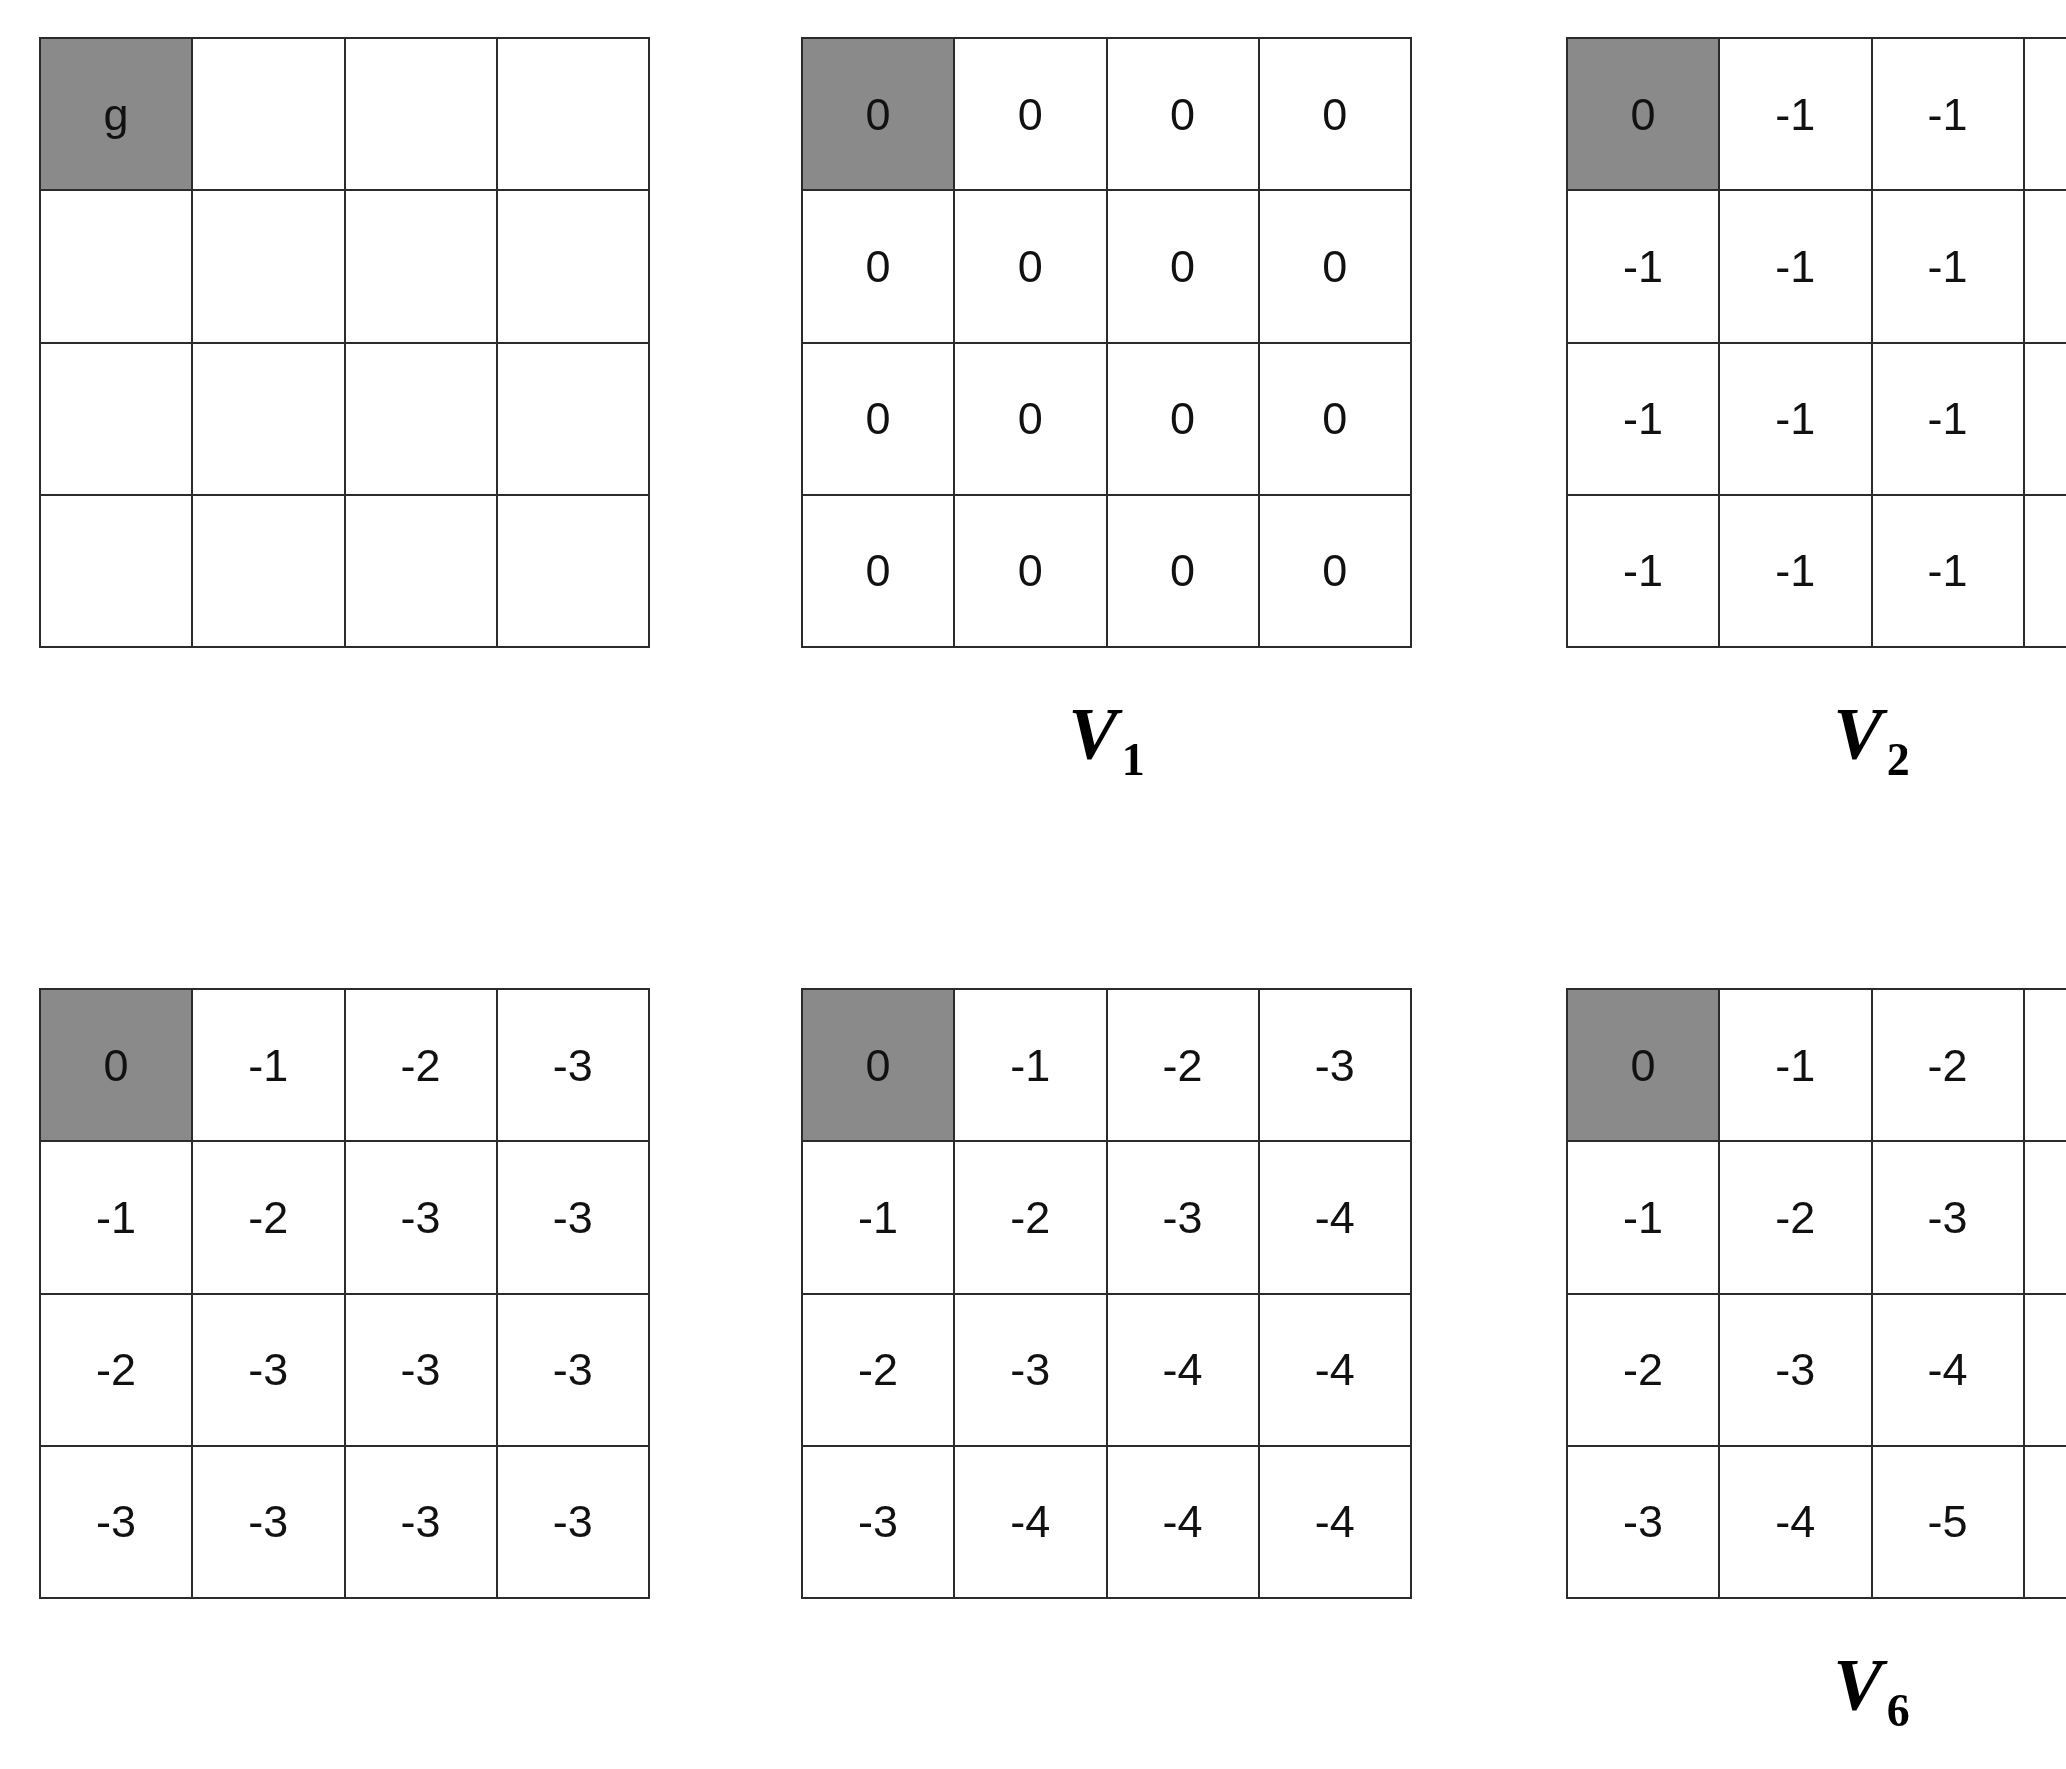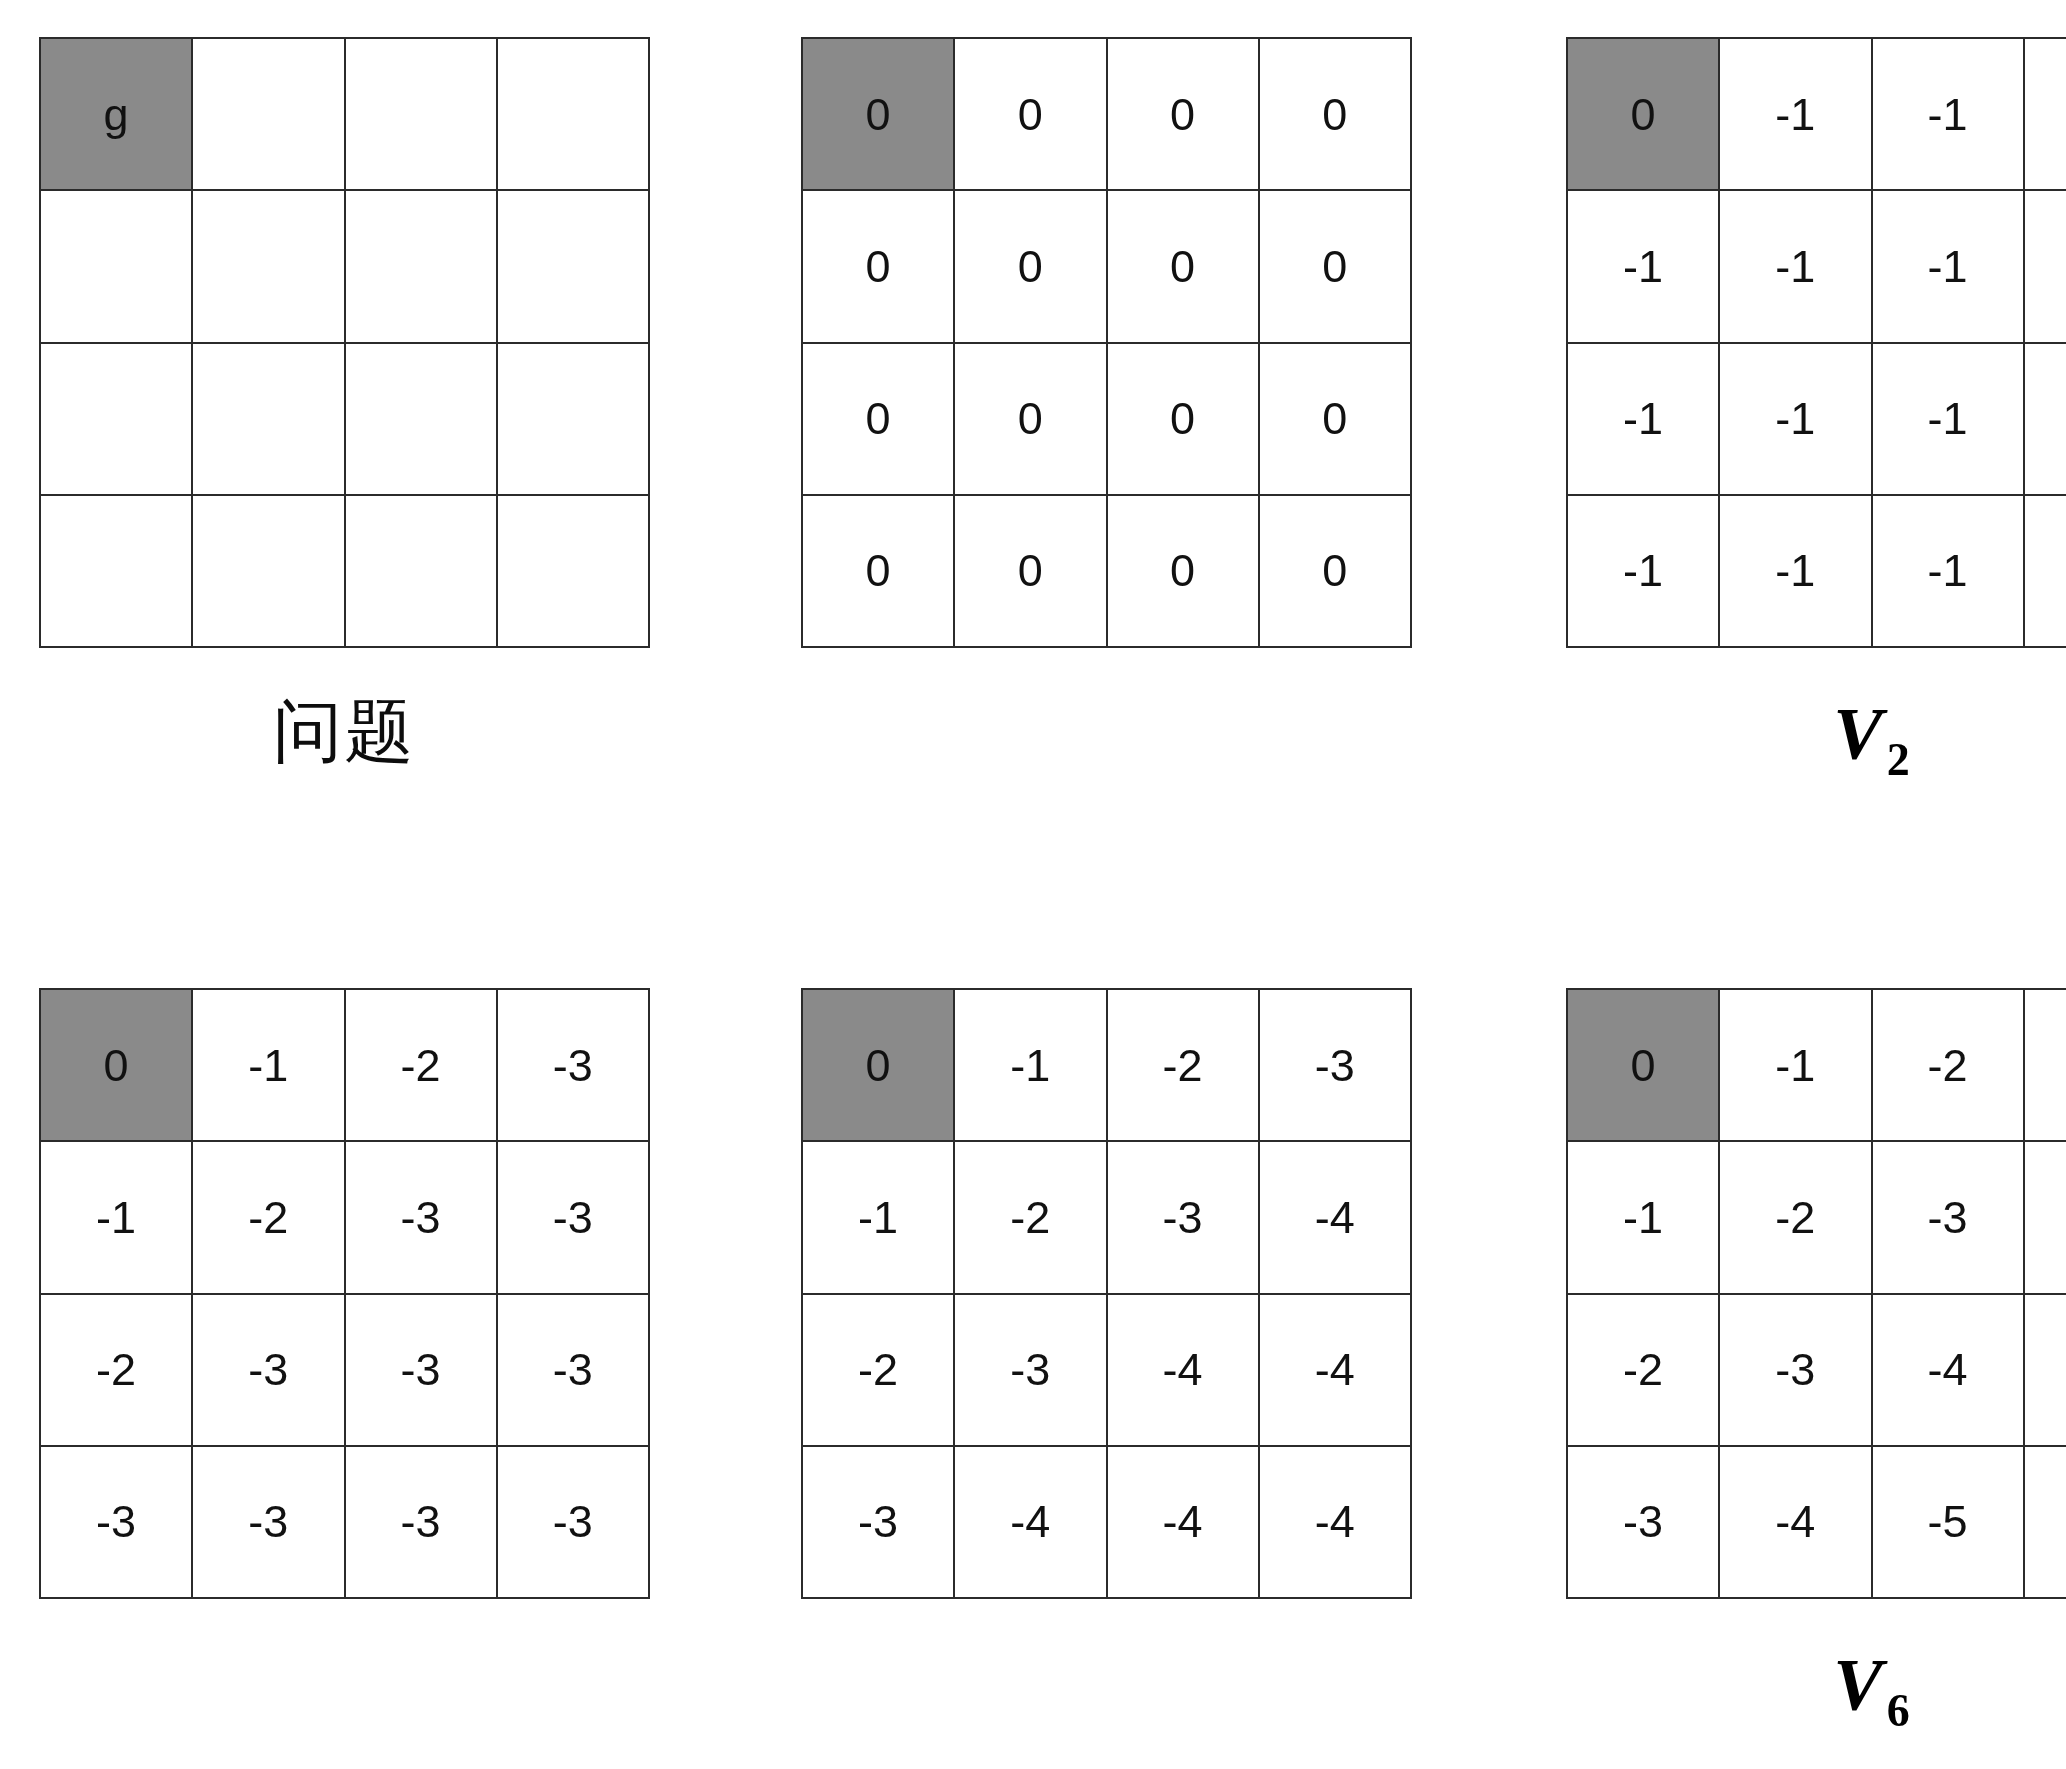--- a/index.html
+++ b/index.html
@@ -139,21 +139,20 @@
             </tr>
             <tr>
               <td class="blank"></td>
               <td class="blank"></td>
               <td class="blank"></td>
               <td class="blank"></td>
             </tr>
           </tbody>
         </table>
       </div>
-      <div class="caption"><span class="caption-cjk">问题</span></div>
     </div>
     <div class="panel row1 col2">
       <div class="grid-wrap">
         <table class="grid">
           <tbody>
             <tr>
               <td class="shaded">0</td>
               <td>0</td>
               <td>0</td>
               <td>0</td>
@@ -172,20 +171,21 @@
             </tr>
             <tr>
               <td>0</td>
               <td>0</td>
               <td>0</td>
               <td>0</td>
             </tr>
           </tbody>
         </table>
       </div>
+      <div class="caption"><span class="caption-v"><span>V</span><span class="sub">1</span></span></div>
     </div>
     <div class="panel row1 col3">
       <div class="grid-wrap">
         <table class="grid">
           <tbody>
             <tr>
               <td class="shaded">0</td>
               <td>-1</td>
               <td>-1</td>
               <td>-1</td>

